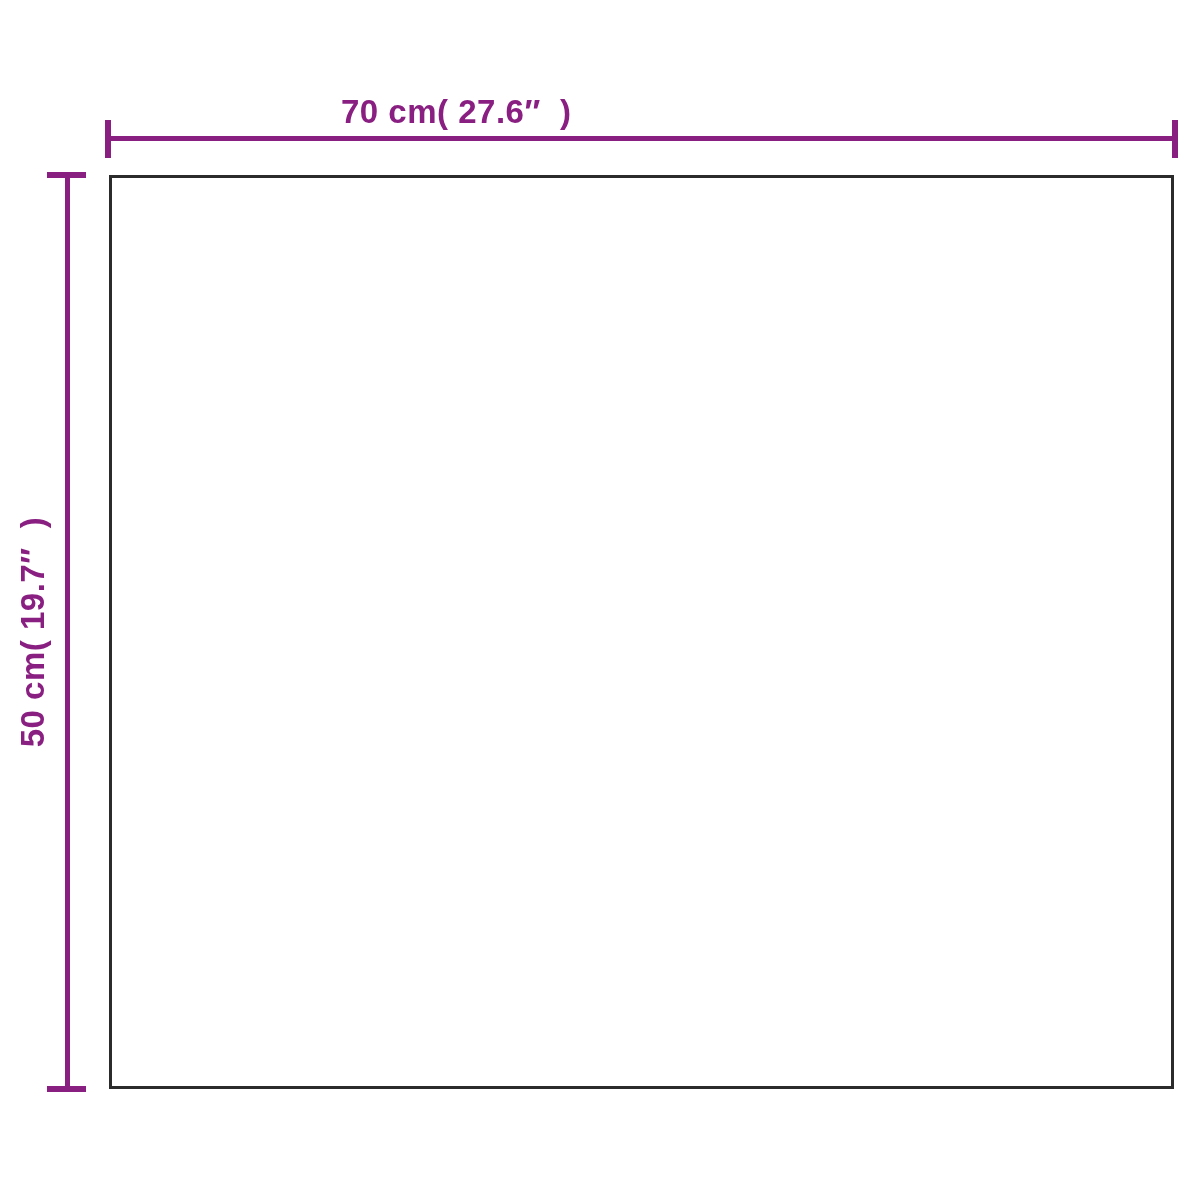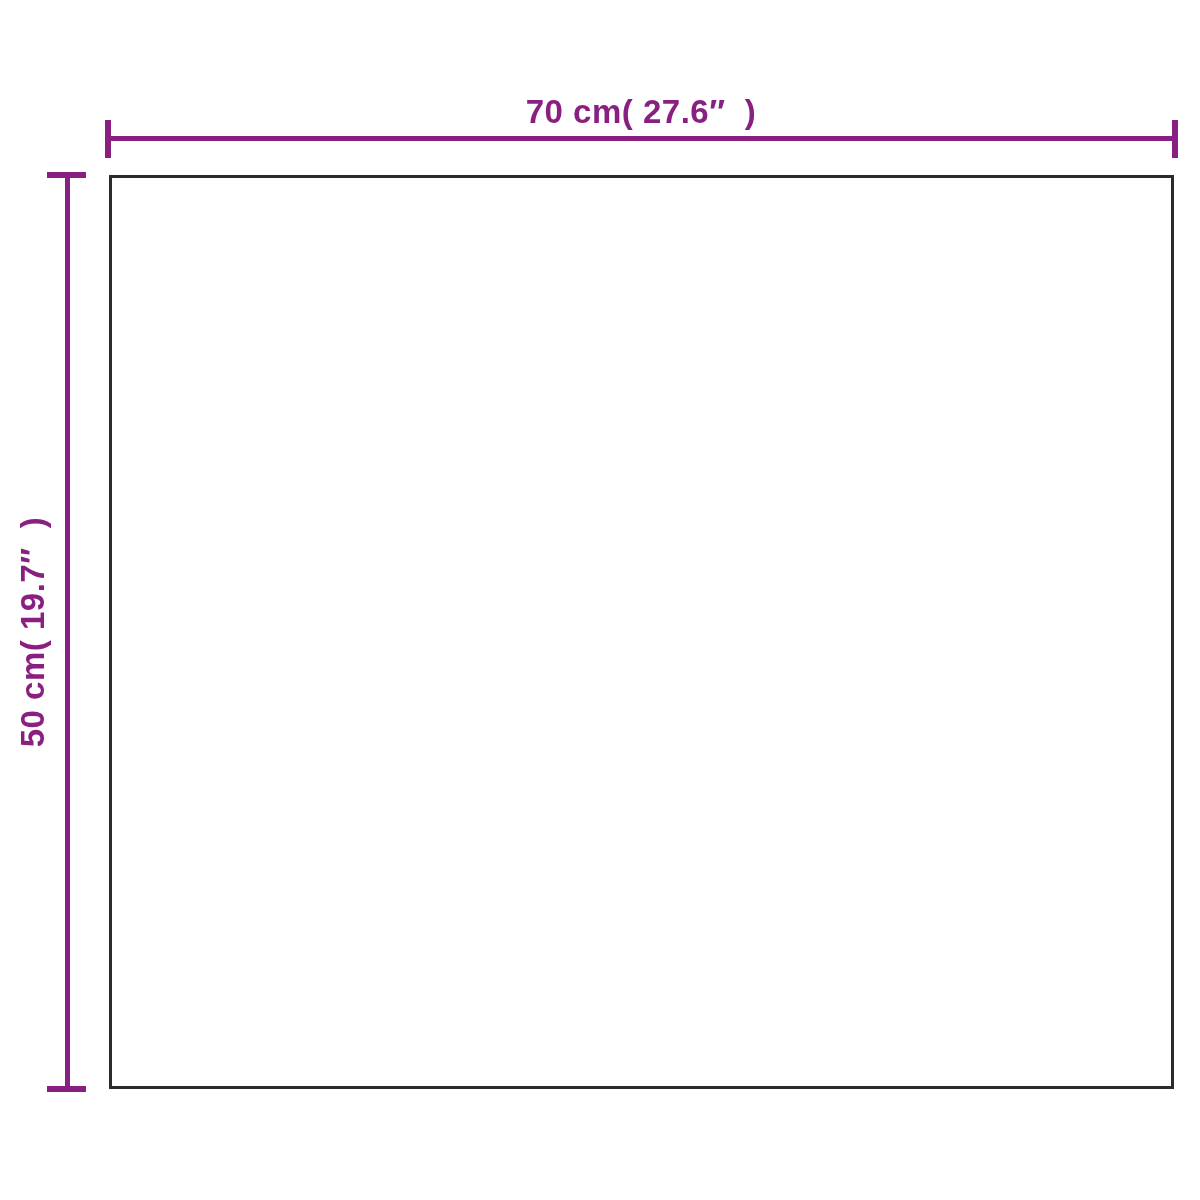--- a/index.html
+++ b/index.html
@@ -69,21 +69,21 @@
     font-size: 33px;
     font-weight: 700;
     line-height: 1;
     white-space: pre;
     letter-spacing: 0.5px;
   }
   .dim-label-width {
     left: 341px;
     top: 95px;
     width: 600px;
-    text-align: center;
+    text-align: left;
   }
   .dim-label-height {
     left: 32px;
     top: 632px;
     transform: translate(-50%, -50%) rotate(-90deg);
     transform-origin: center center;
     text-align: center;
   }
 </style>
 </head>

